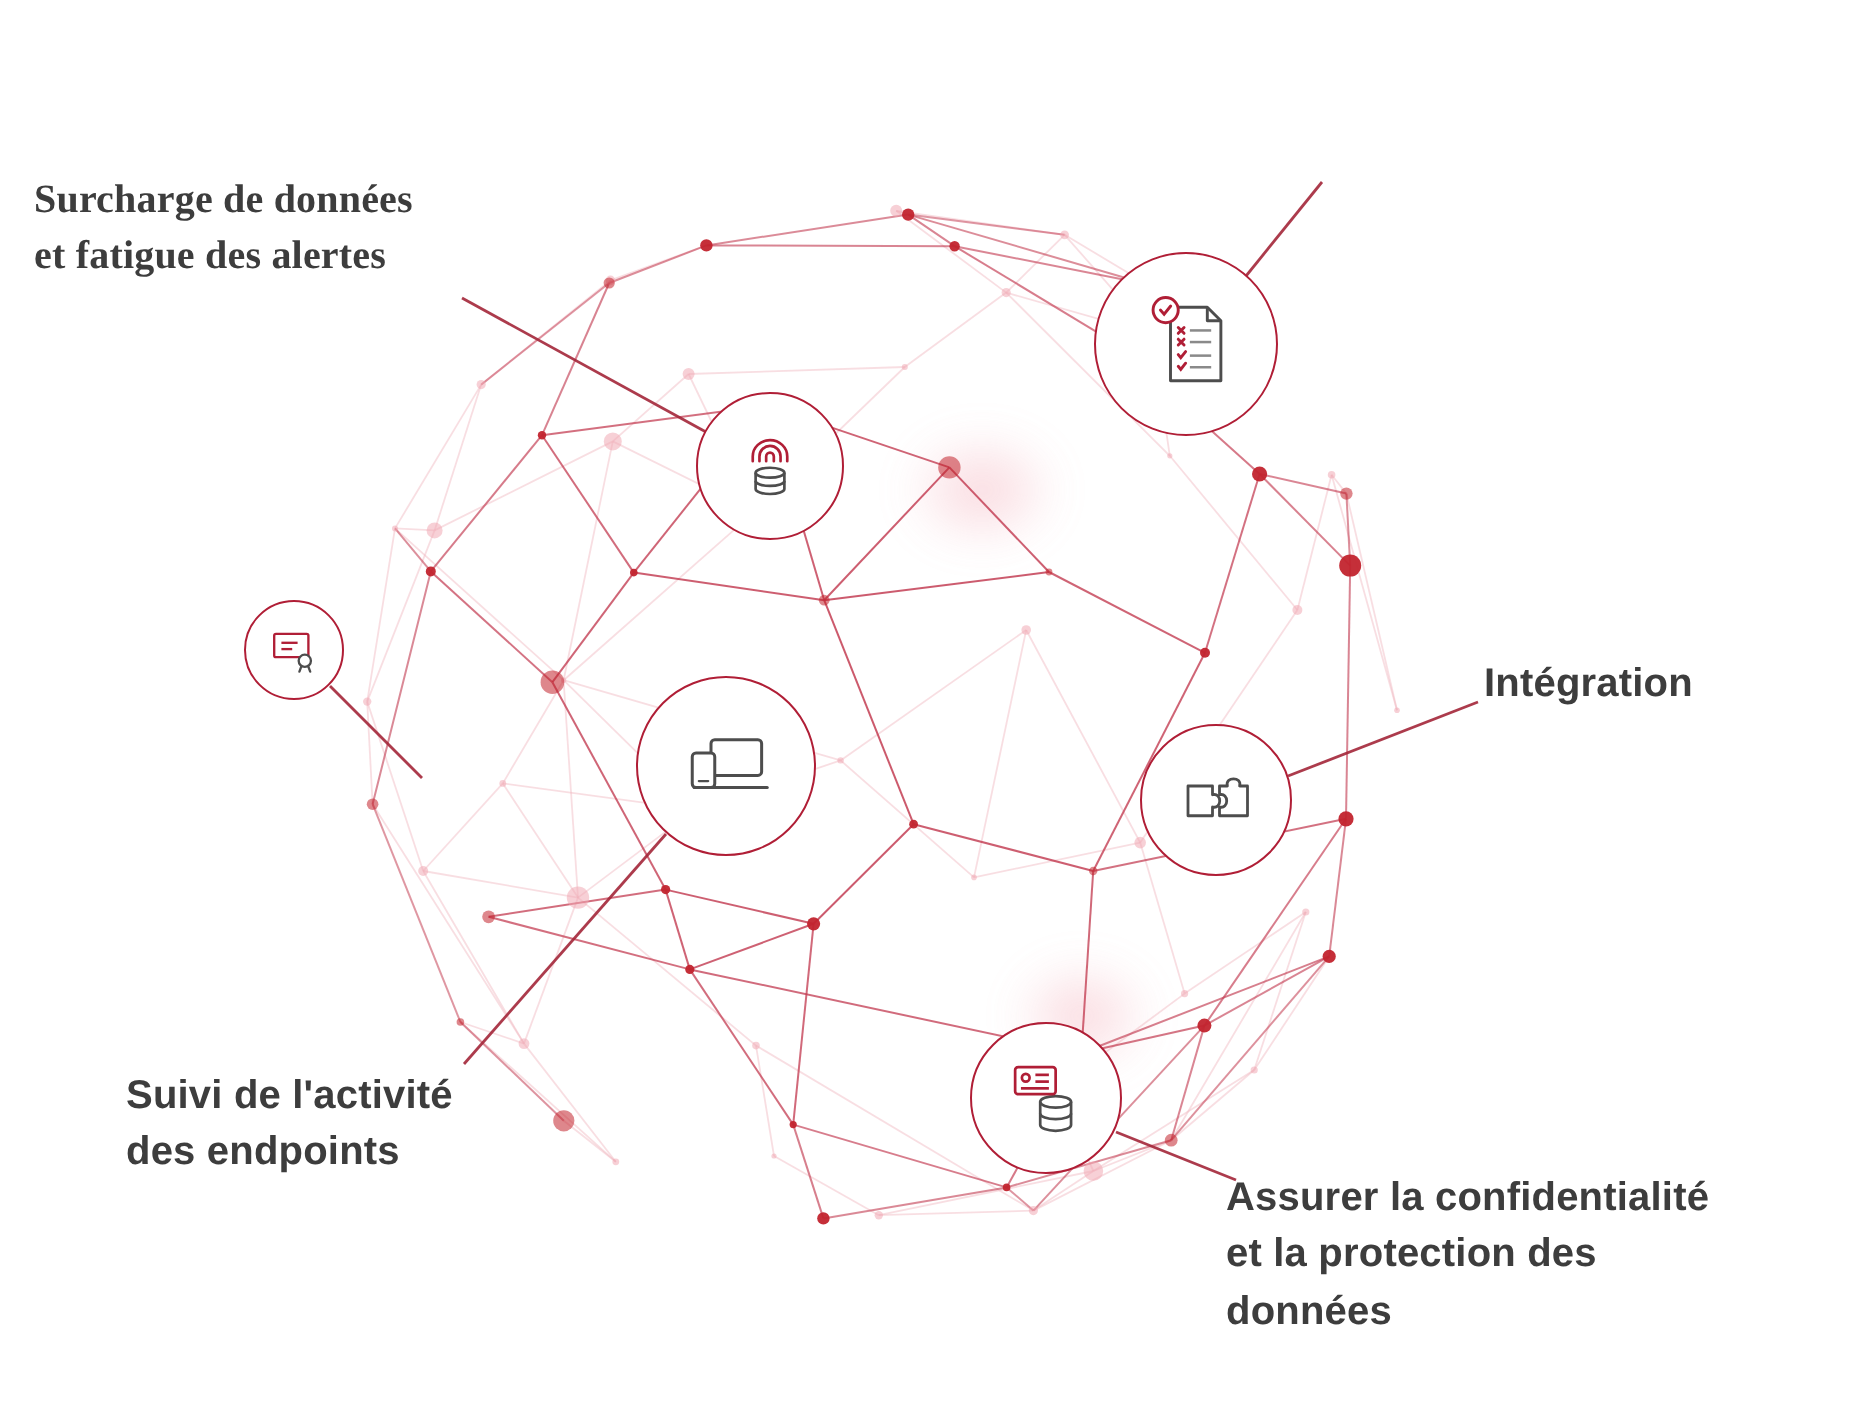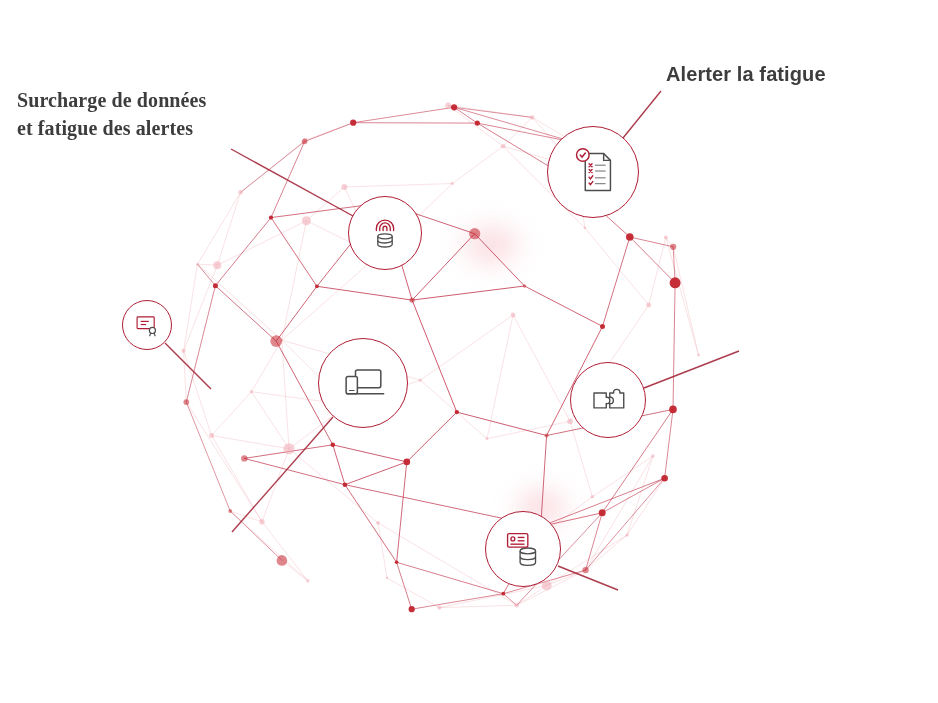--- a/index.html
+++ b/index.html
@@ -364,18 +364,23 @@
       <g fill="#fff" stroke="#4d4d4d" stroke-width="1.3" stroke-linecap="round">
         <path d="M24.5 28 l-1.5 4 M27.5 28 l1.5 4" fill="none"></path>
         <circle cx="26" cy="26" r="3.4"></circle>
       </g>
     </svg>
   </div>
 
   <div class="callout" style="left:17px; top:86px;font-family:Liberation Serif, serif;">Surcharge de données
 et fatigue des alertes</div>
 
-  <div class="callout" style="left:666px; top:60px;">Alerter la fatigue</div>
-
-
-
+
+  <div class="callout" style="left:742px; top:328px;">Intégration</div>
+
+  <div class="callout" style="left:63px; top:534px;">Suivi de l'activité
+des endpoints</div>
+
+  <div class="callout" style="left:613px; top:585px; width:320px;">Assurer la confidentialité
+et la protection des
+données</div>
 
 </div>
 
 </body></html>

